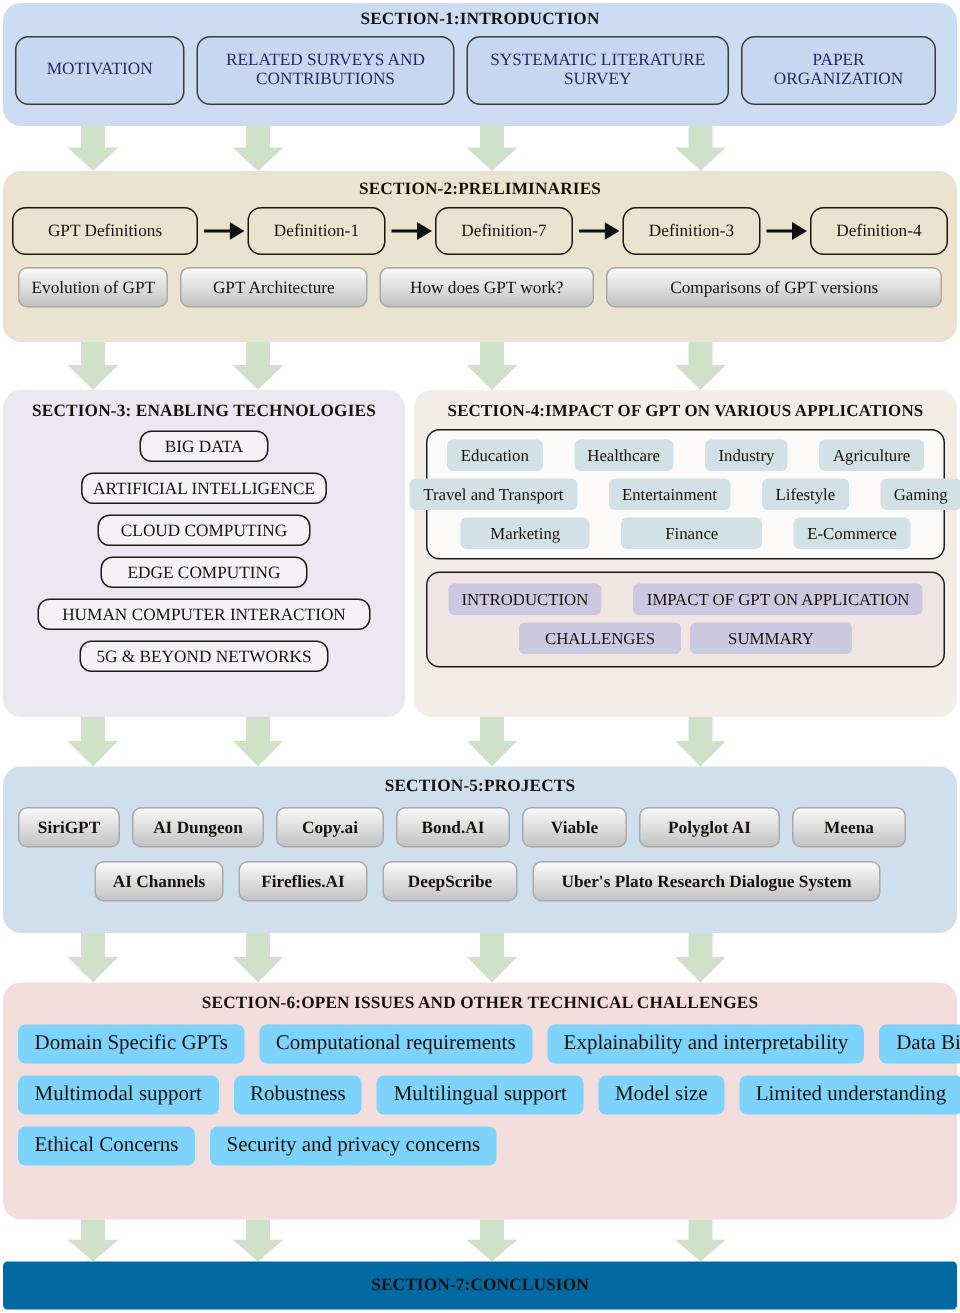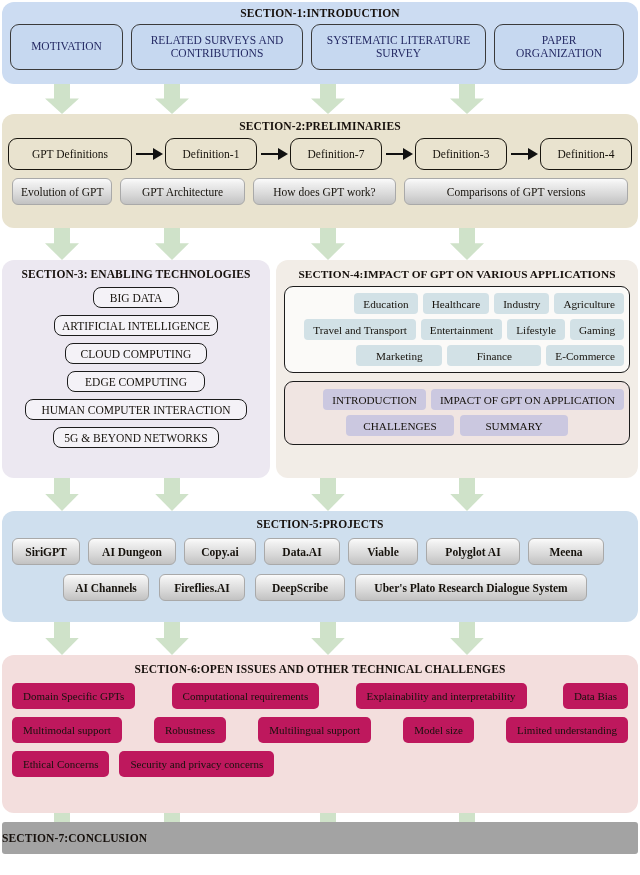--- a/index.html
+++ b/index.html
@@ -190,22 +190,22 @@
   .s4-panel2 {
     box-sizing: border-box;
     margin: 8px 8px 0 8px;
     border: 1.8px solid #1c1c1c;
     border-radius: 9px;
     background: #f0e5e2;
     padding: 7px 5px 8px 5px;
   }
   .chip-row {
     display: flex;
-    justify-content: flex-end;
-    gap: 5px;
+    justify-content: center;
+    gap: 21px;
     margin-bottom: 5px;
   }
   .chip-row:last-child { margin-bottom: 0; }
   .chip-blue {
     box-sizing: border-box;
     background: #d2e1e6;
     border-radius: 4px;
     font-size: 11.2px;
     color: #16120c;
     height: 21px;
@@ -249,36 +249,36 @@
   }
   #sec6 .sec-title { padding-top: 8px; }
   .s6-row {
     display: flex;
     gap: 10px;
     padding: 8px 10px 0 10px;
   }
   .s6-row.spread { justify-content: space-between; }
   .chip-gray {
     box-sizing: border-box;
-    background: #be185d;
+    background: #7dd3fc;
     border-radius: 5px;
-    font-size: 11px;
+    font-size: 14px;
     color: #16120c;
     height: 26px;
     display: flex; align-items: center; justify-content: center;
     padding: 0 11px;
     white-space: nowrap;
   }
 
   
   #sec7 {
-    left: 2px; top: 822px; width: 636px; height: 32px;
-    background: #a3a3a3;
+    left: 2px; top: 841px; width: 636px; height: 32px;
+    background: #0369a1;
     border-radius: 3px;
-    display: flex; align-items: center; 
+    display: flex; align-items: center; justify-content: center;
   }
 
   
   .band { position: absolute; left: 0; width: 640px; }
   #band1 { top: 84px; height: 30px; }
   #band2 { top: 228px; height: 32px; }
   #band3 { top: 478px; height: 33px; }
   #band4 { top: 622px; height: 33px; }
   #band5 { top: 813px; height: 28px; }
 </style>
@@ -439,21 +439,21 @@
         </div>
     </div>
   </div>
 
   <div class="section" id="sec5">
     <div class="sec-title">SECTION-5:PROJECTS</div>
     <div class="s5-row">
       <div class="gray-btn" style="width:68px">SiriGPT</div>
       <div class="gray-btn" style="width:88px">AI Dungeon</div>
       <div class="gray-btn" style="width:72px">Copy.ai</div>
-      <div class="gray-btn" style="width:76px">Data.AI</div>
+      <div class="gray-btn" style="width:76px">Bond.AI</div>
       <div class="gray-btn" style="width:70px">Viable</div>
       <div class="gray-btn" style="width:94px">Polyglot AI</div>
       <div class="gray-btn" style="width:76px">Meena</div>
     </div>
     <div class="s5-row center">
       <div class="gray-btn" style="width:86px">AI Channels</div>
       <div class="gray-btn" style="width:86px">Fireflies.AI</div>
       <div class="gray-btn" style="width:90px">DeepScribe</div>
       <div class="gray-btn" style="width:232px">Uber's Plato Research Dialogue System</div>
     </div>

